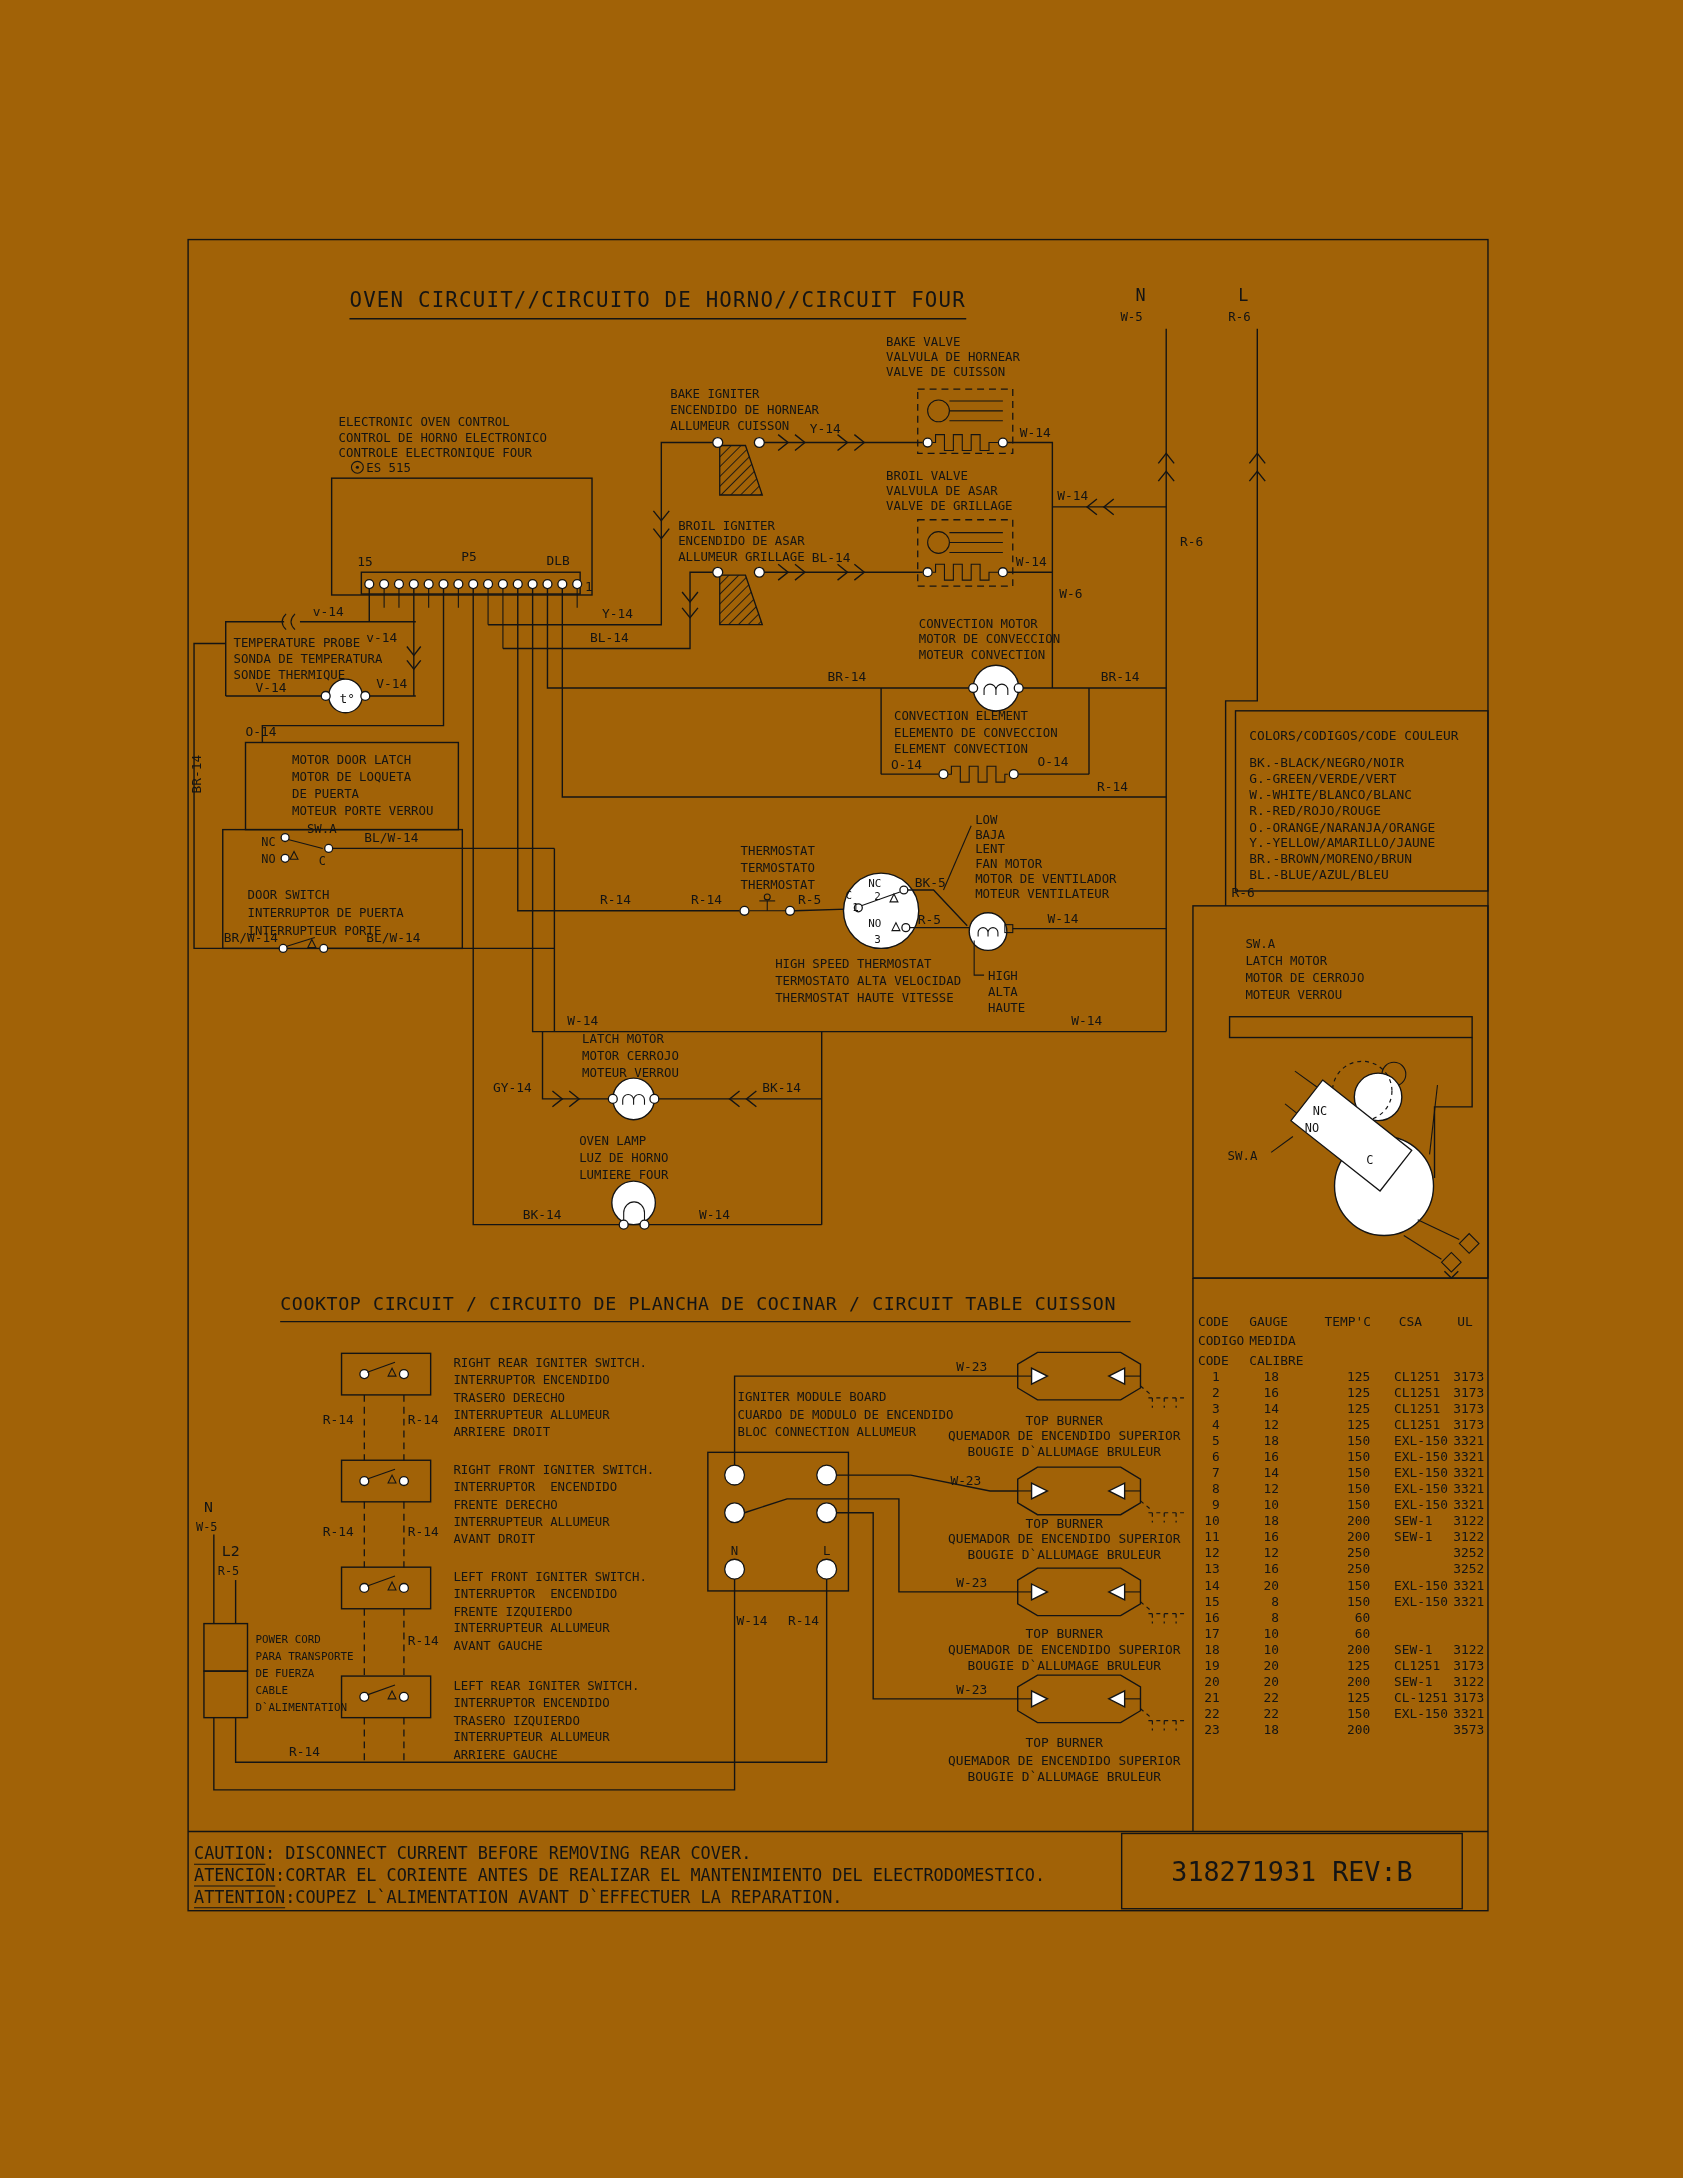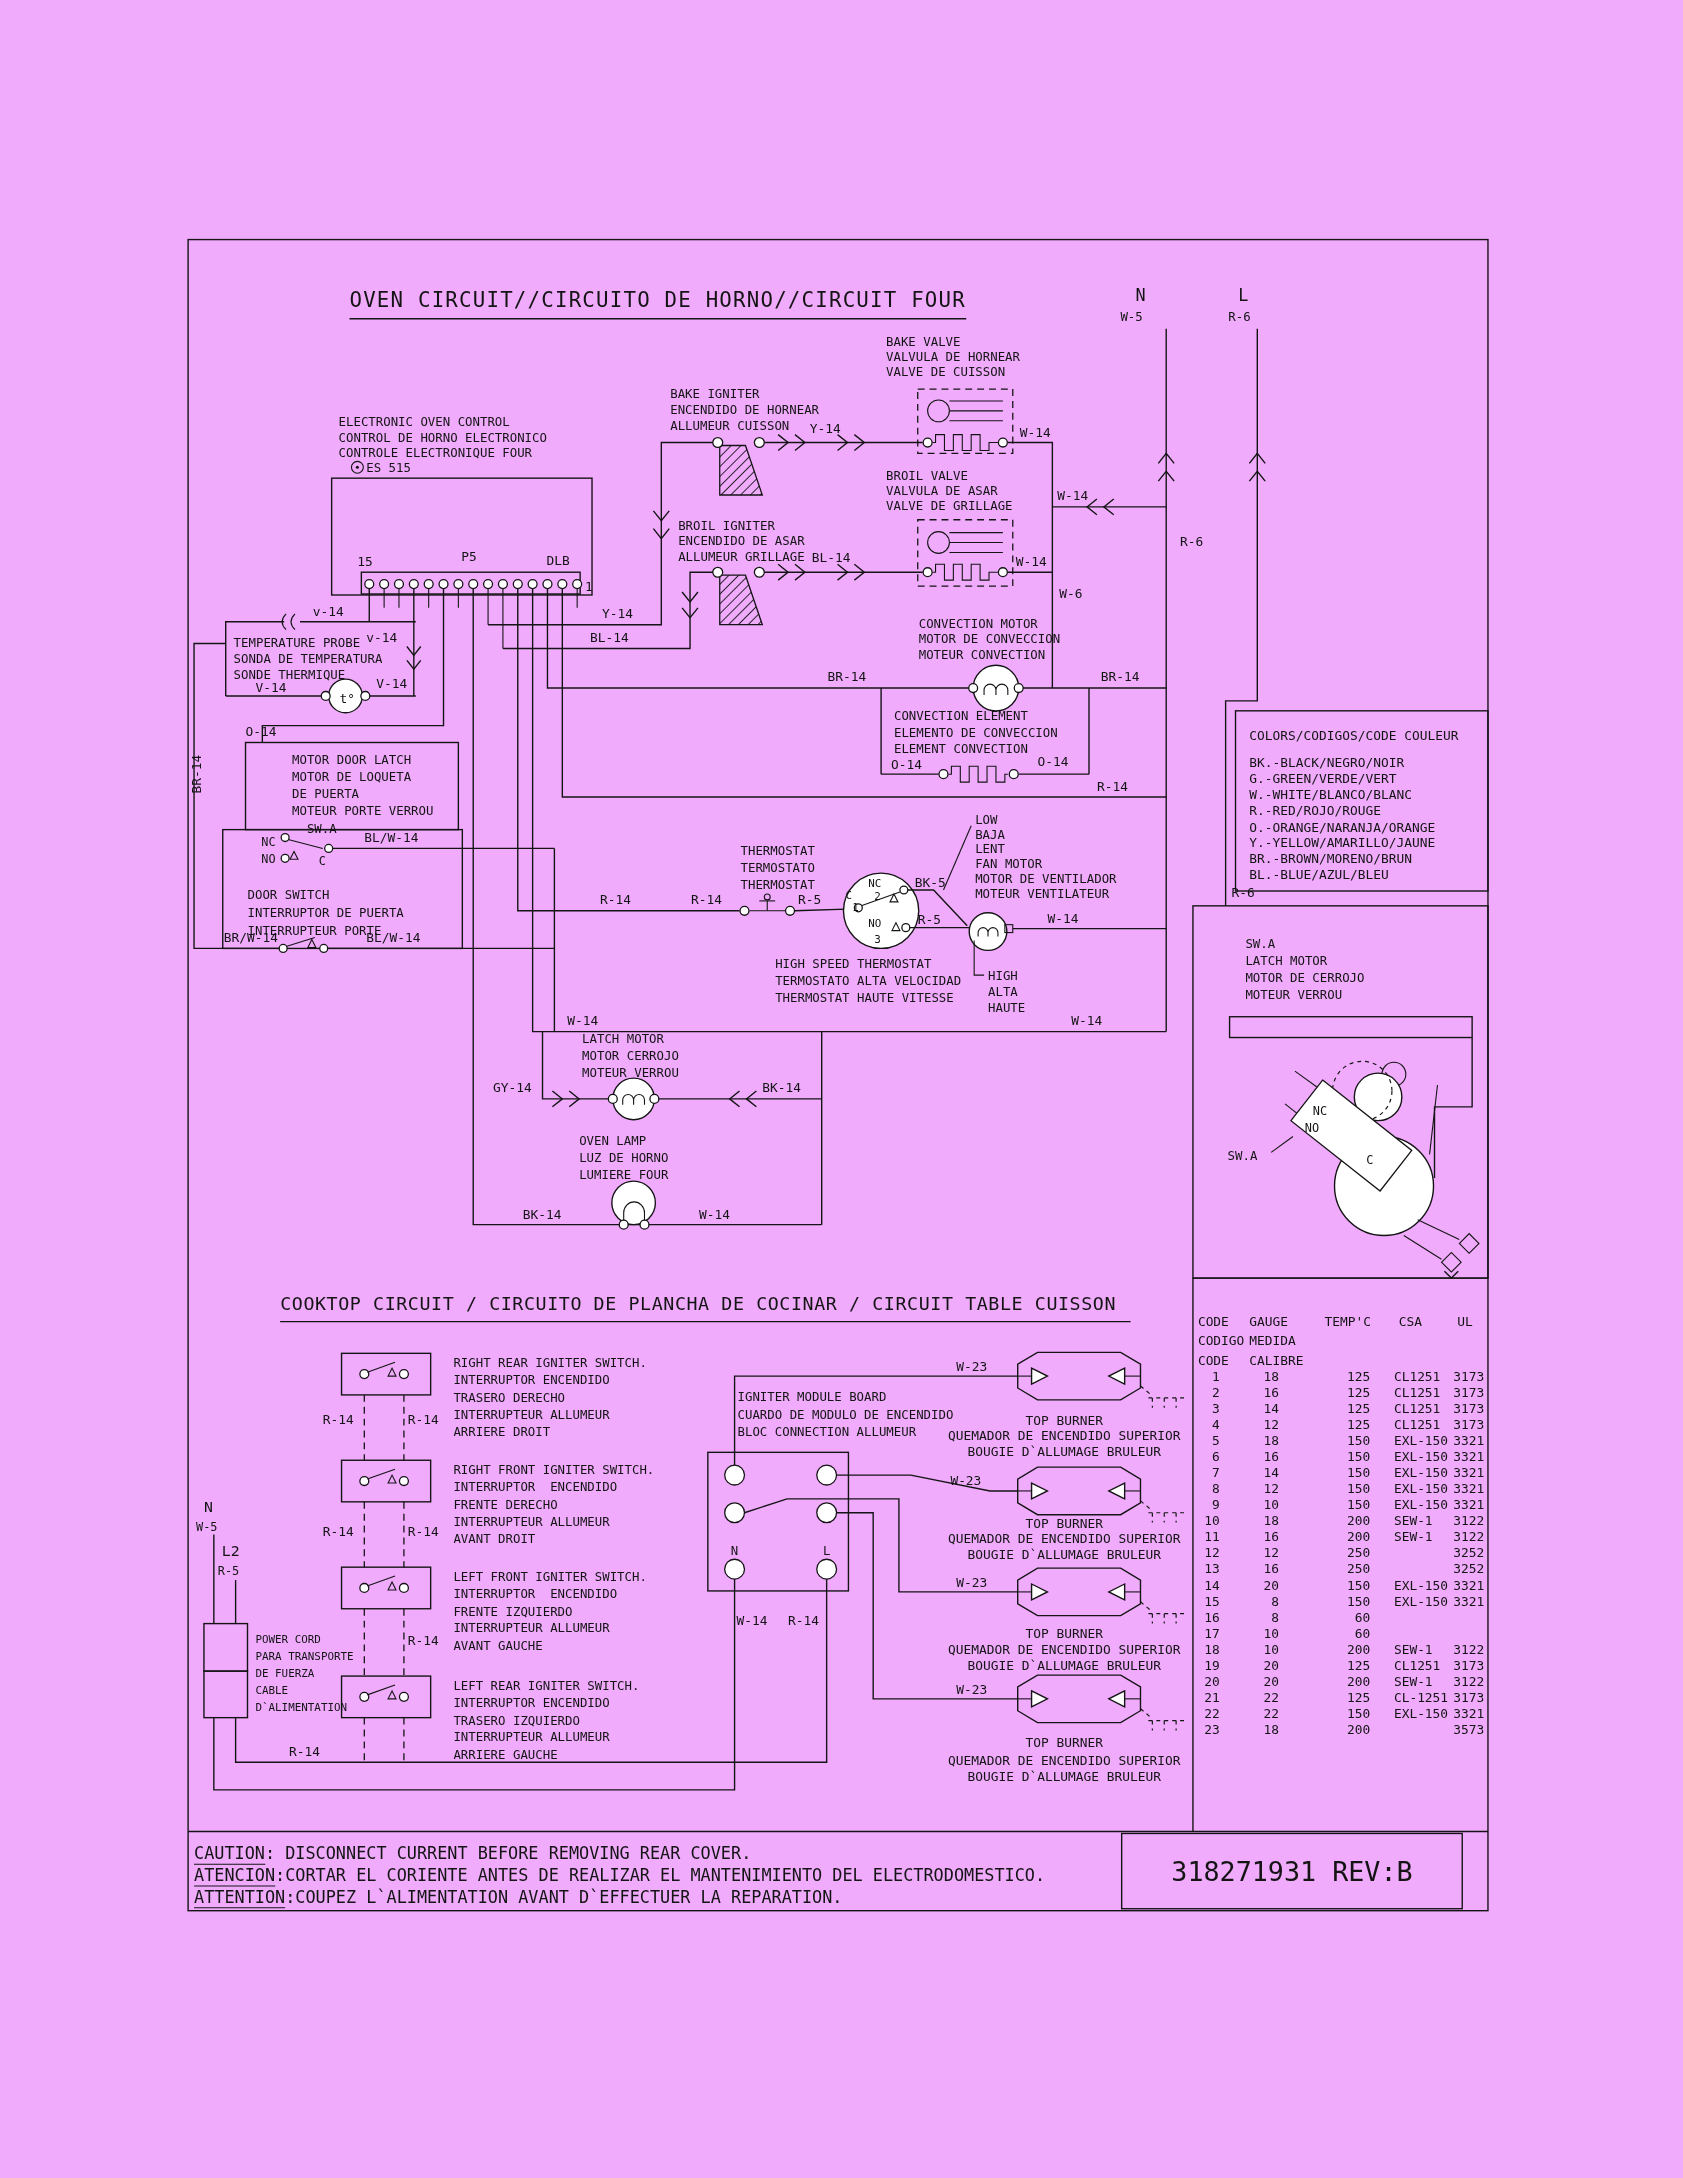--- a/index.html
+++ b/index.html
@@ -1,16 +1,16 @@
 <!DOCTYPE html>
 <html><head>
 <meta charset="utf-8">
 <style>
   html,body{margin:0;padding:0;background:#fff;}
-  #stage{position:relative;width:1683px;height:2178px;background:#f0abfc;}
+  #stage{position:relative;width:1683px;height:2178px;background:#a16207;}
   svg{position:absolute;left:0;top:0;}
   svg text{font-family:"DejaVu Sans Mono","Liberation Mono",monospace;fill:#141414;white-space:pre;}
   .ln{stroke:#141414;stroke-width:1.4;fill:none;}
   .thin{stroke:#141414;stroke-width:1.1;fill:none;}
   .dash{stroke:#141414;stroke-width:1.3;fill:none;stroke-dasharray:7 5;}
   .dash2{stroke:#141414;stroke-width:1.2;fill:none;stroke-dasharray:4 4;}
   .term{fill:#fff;stroke:#141414;stroke-width:1.3;}
   .wht{fill:#fff;stroke:#141414;stroke-width:1.4;}
   .fs11{font-size:11px;} .fs12{font-size:12px;} .fs125{font-size:12.5px;}
   .fs13{font-size:13px;} .fs15{font-size:15px;} .fs17{font-size:17px;}

